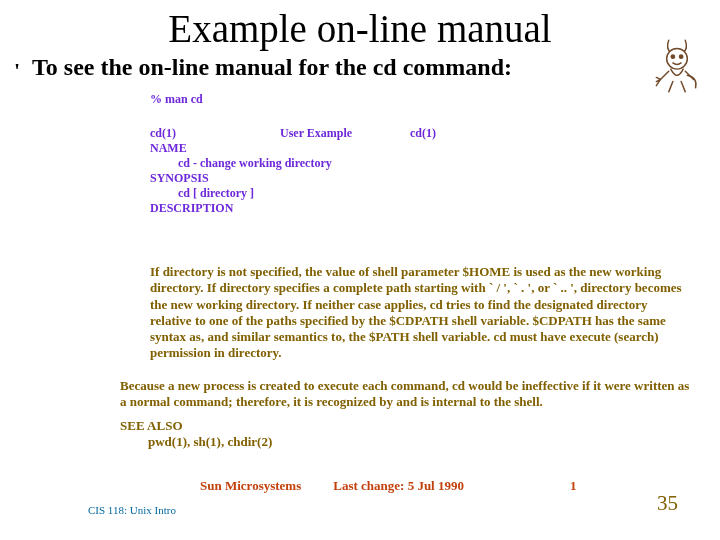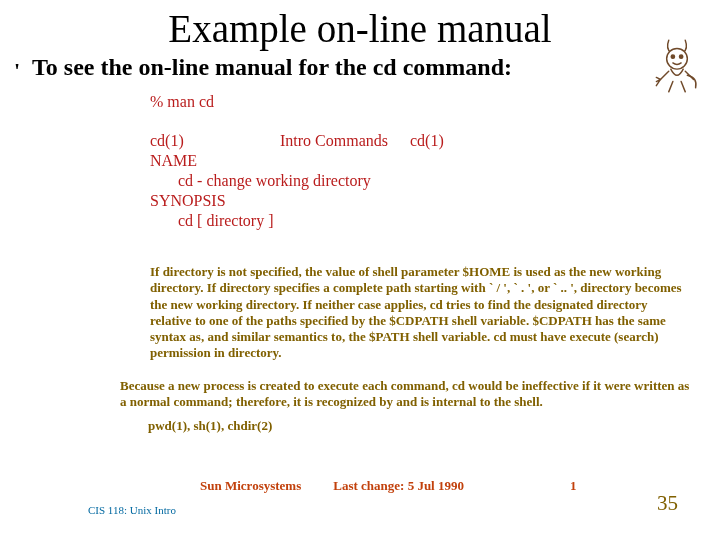--- a/index.html
+++ b/index.html
@@ -43,23 +43,23 @@
     top: 54px;
     font-size: 24px;
     color: #000;
     font-weight: bold;
   }
   .manbody {
     position: absolute;
     left: 150px;
     top: 92px;
     width: 540px;
-    color: #b91c1c;
-    font-size: 16px;
-    font-weight: normal;
+    color: #6d28d9;
+    font-size: 12px;
+    font-weight: bold;
     line-height: 1.25;
   }
   .row {
     display: flex;
     width: 330px;
     margin-top: 19px;
   }
   .row .c1 { flex: 0 0 130px; }
   .row .c2 { flex: 0 0 130px; }
   .row .c3 { flex: 0 0 70px; }
@@ -154,38 +154,40 @@
       <path d="M34 46 L38 56"></path>
       <path d="M40 40 Q50 42 48 52"></path>
       <path d="M14 44 L10 42 M14 44 L10 46 M14 44 L10 50"></path>
     </g>
   </svg>
 
   <div class="manbody">
     <div>% man cd</div>
     <div class="row">
       <span class="c1">cd(1)</span>
-      <span class="c2">Intro Commands</span>
+      <span class="c2">User Example</span>
       <span class="c3">cd(1)</span>
     </div>
 
     <div class="section-head">NAME</div>
     <div class="indent">cd - change working directory</div>
 
     <div class="section-head">SYNOPSIS</div>
     <div class="indent">cd [ directory ]</div>
 
+    <div class="section-head">DESCRIPTION</div>
   </div>
 
   <div class="desc-block">
     <div class="desc-para">If directory is not specified, the value of shell  parameter $HOME  is  used  as the new working  directory.  If directory specifies a complete path starting with ` / ', ` . ',  or  ` .. ', directory becomes the new working directory.  If neither case applies, cd tries to find the designated directory relative to one of the paths specified by the $CDPATH shell variable.  $CDPATH has the  same  syntax  as,  and similar semantics  to,  the $PATH shell variable.  cd must have execute (search) permission in directory.</div>
     <div class="desc-para2">Because a new process is created to execute each command, cd would be ineffective if it were written as a normal command; therefore, it is recognized by and is internal to the shell.</div>
   </div>
 
   <div class="seealso">
+    <div>SEE ALSO</div>
     <div class="indent">pwd(1), sh(1), chdir(2)</div>
   </div>
 
   <div class="footer-man">
     <span class="fc1">Sun Microsystems</span>
     <span class="fc2">Last change: 5 Jul 1990</span>
     <span class="fc3">1</span>
   </div>
 
   <div class="footer-left">CIS 118: Unix Intro</div>

